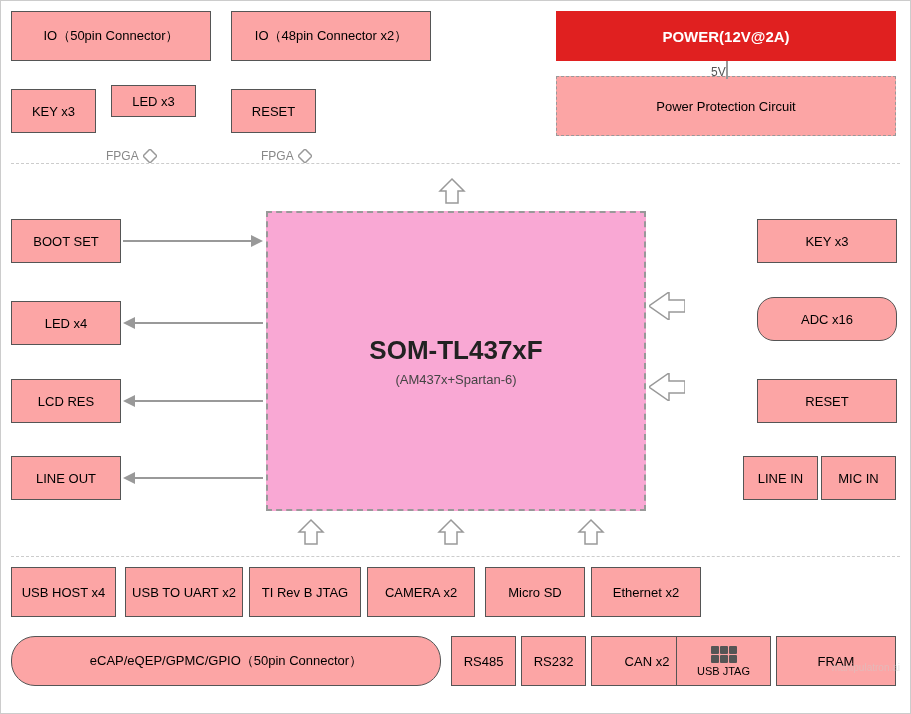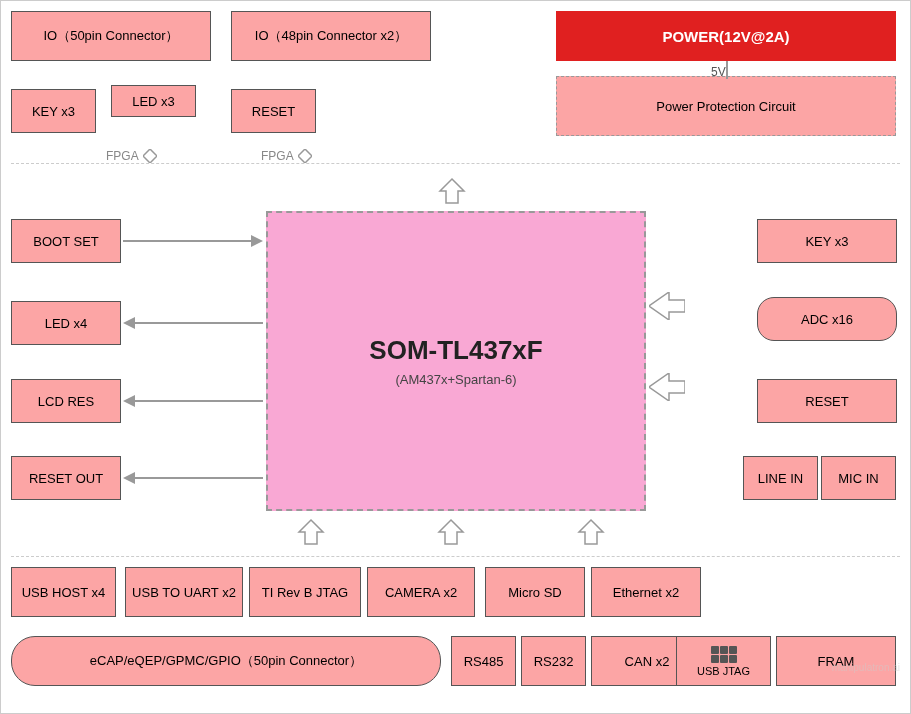--- a/index.html
+++ b/index.html
@@ -157,21 +157,21 @@
   </div>
 
   <div style="position:absolute; left:122px; top:393px; width:140px; height:14px; display:flex; align-items:center;">
     <svg width="12" height="12" viewBox="0 0 12 12">
         <polygon points="12,0 0,6 12,12" fill="#999"></polygon>
       </svg>
     <div style="flex:1; height:1.5px; background:#999;"></div>
   </div>
 
   <div class="box" style="left:10px; top:455px; width:110px; height:44px;">
-    <span>RESET OUT</span>
+    <span>LINE OUT</span>
   </div>
 
   <div style="position:absolute; left:122px; top:470px; width:140px; height:14px; display:flex; align-items:center;">
     <svg width="12" height="12" viewBox="0 0 12 12">
         <polygon points="12,0 0,6 12,12" fill="#999"></polygon>
       </svg>
     <div style="flex:1; height:1.5px; background:#999;"></div>
   </div>
 
   <div class="box" style="left:756px; top:218px; width:140px; height:44px;">

